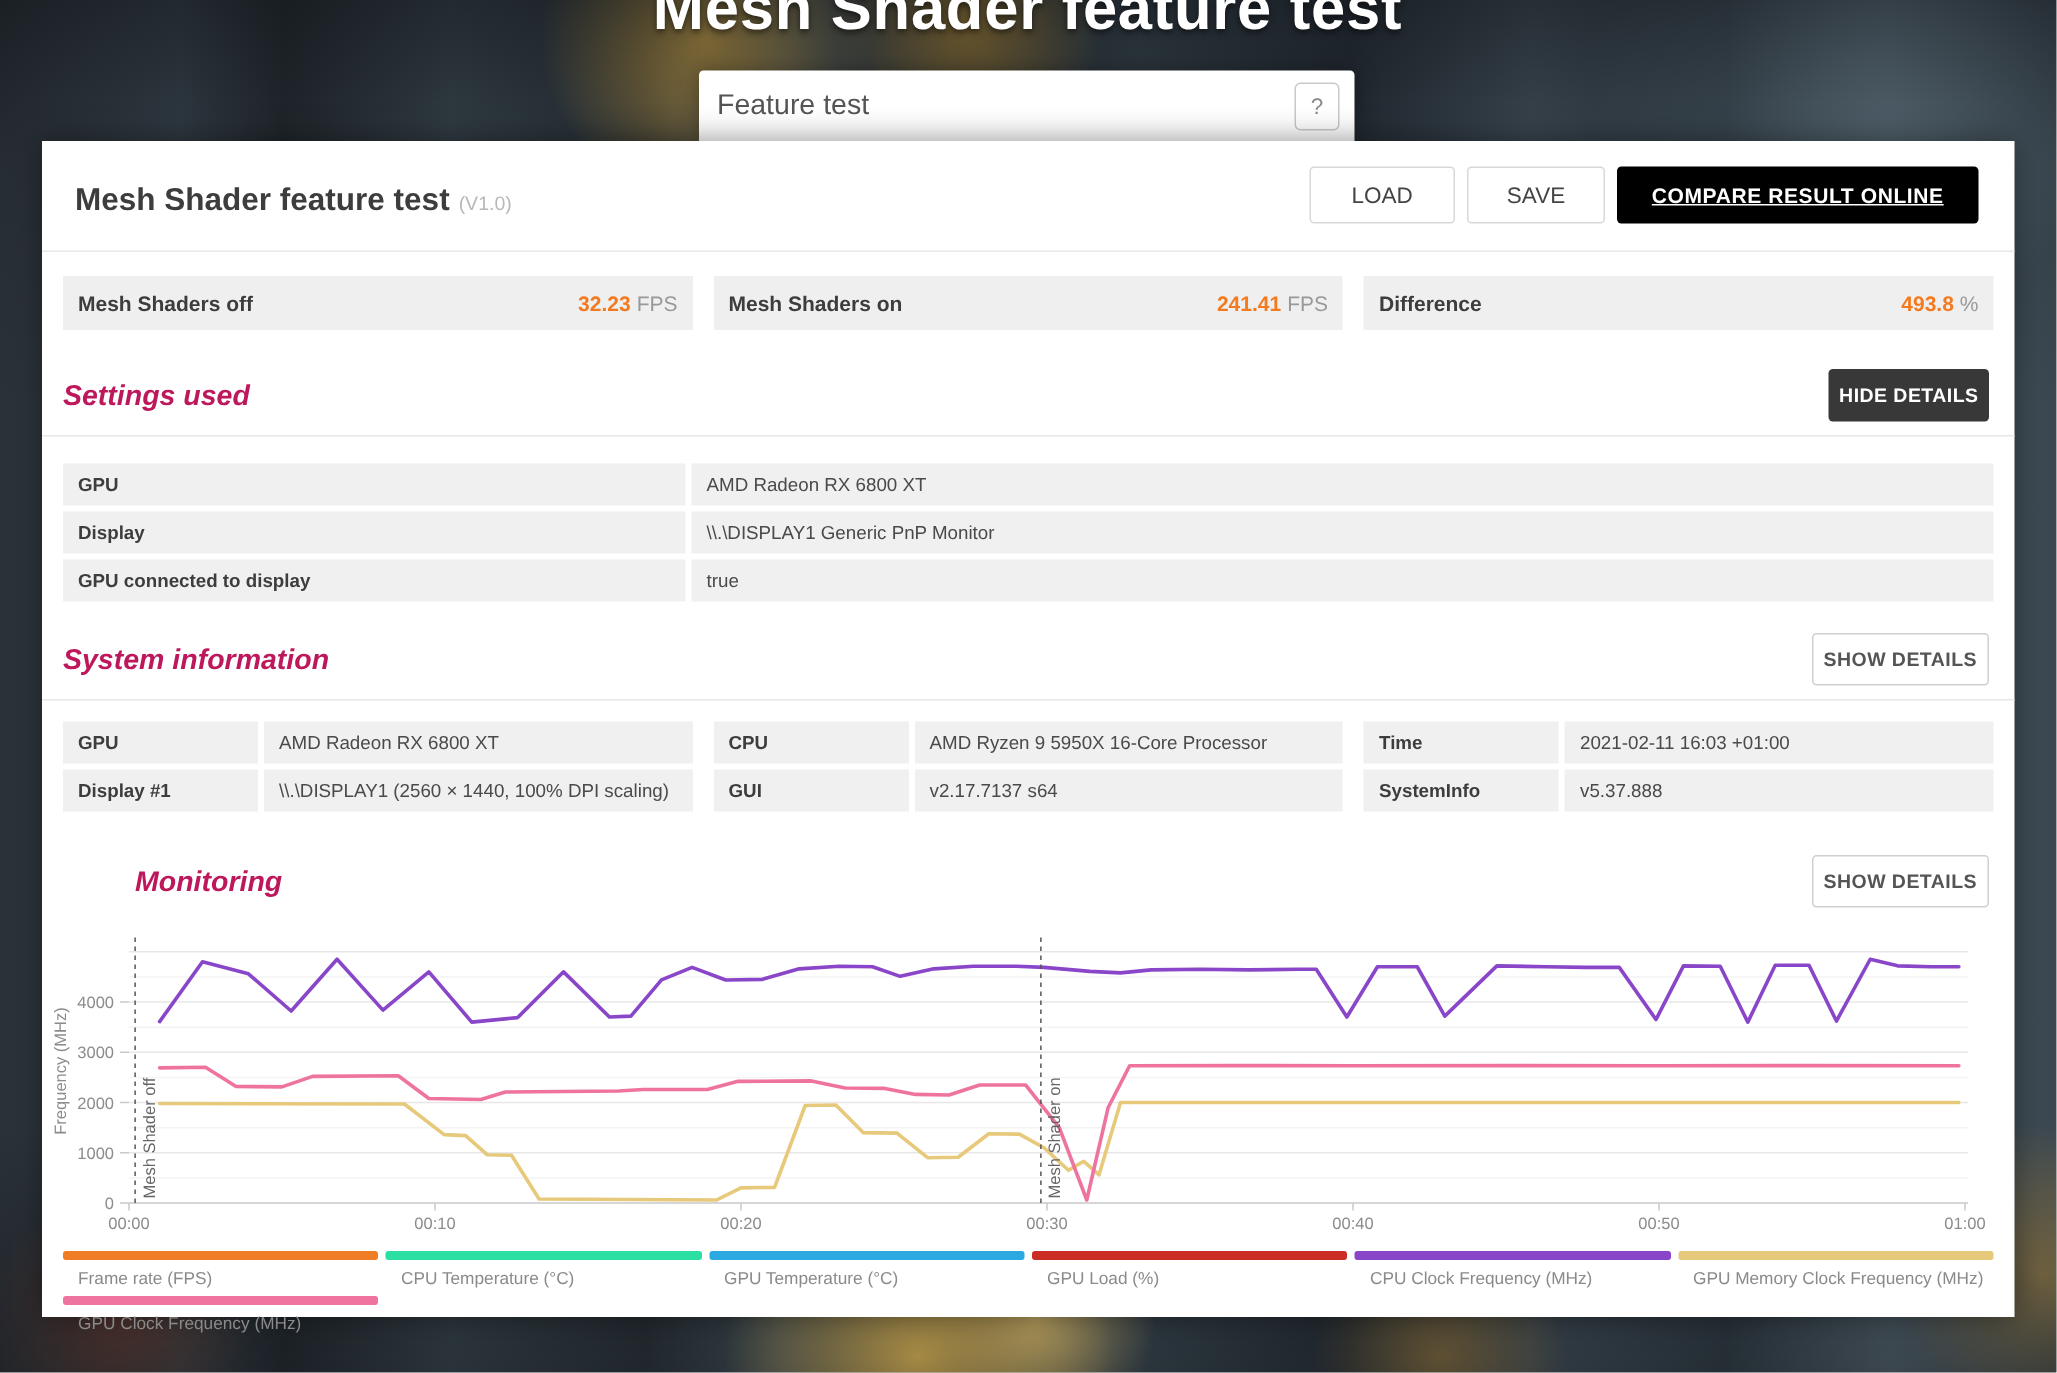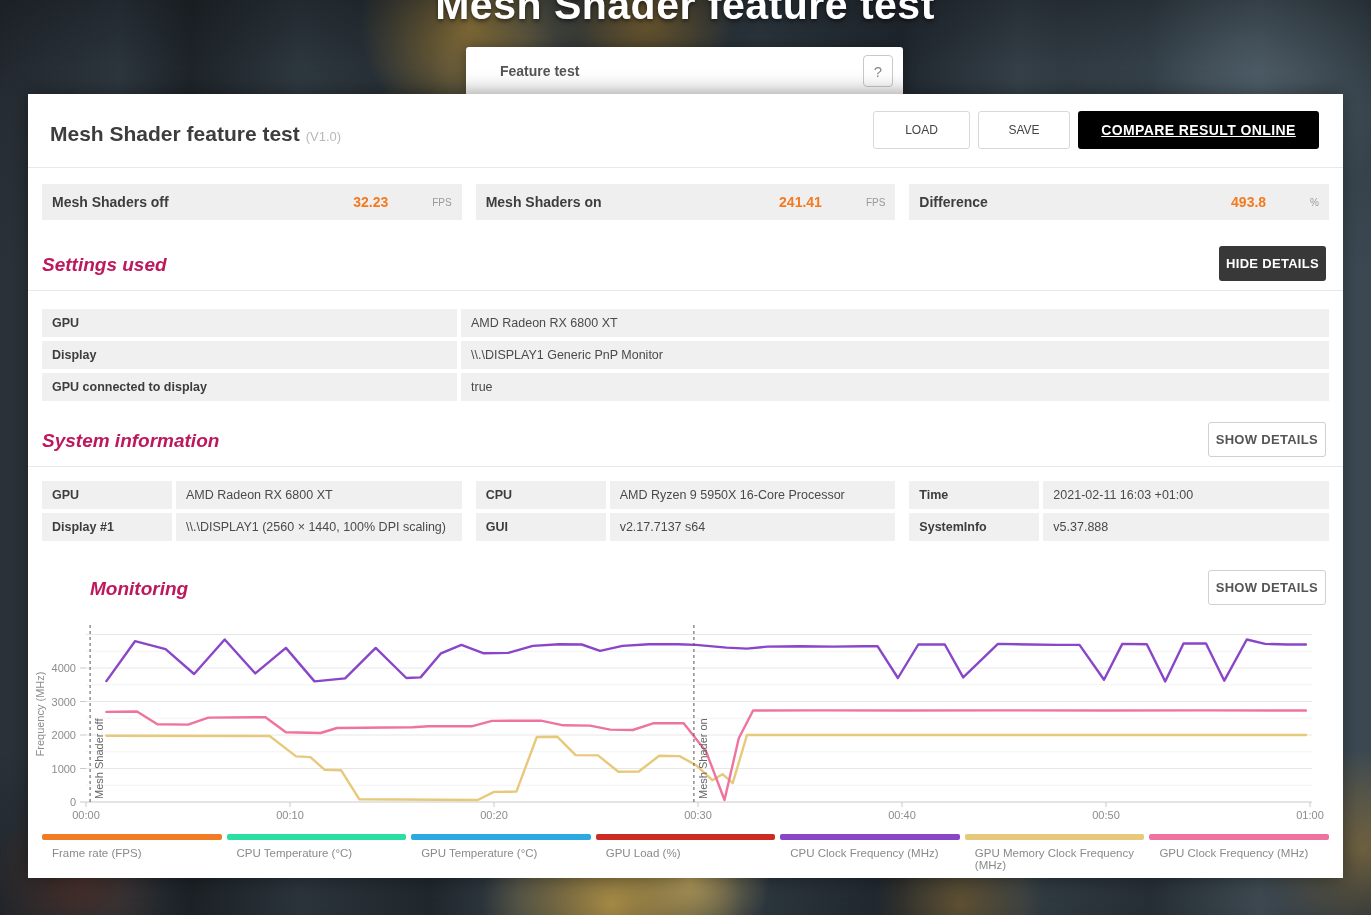--- a/index.html
+++ b/index.html
@@ -25,49 +25,49 @@
     background:linear-gradient(180deg, rgba(15,18,22,.55) 0%, rgba(15,18,22,.15) 12%, rgba(15,18,22,0) 30%, rgba(15,18,22,0) 82%, rgba(10,12,15,.35) 100%); }
 
   .hero { position:absolute; top:-18px; left:685px; transform:translateX(-50%);
     font-size:41px; font-weight:bold; color:#fff; white-space:nowrap;
     text-shadow:0 2px 4px rgba(0,0,0,.55); letter-spacing:.5px; }
 
   
   .selector { position:absolute; left:466px; top:47px; width:437px; height:47px;
     background:#fff; border-radius:3px 3px 0 0; box-shadow:0 0 14px rgba(0,0,0,.35);
     display:flex; align-items:center; }
-  .sel-label { font-size:14px; color:#555; margin-left:34px; flex:1;font-weight:bold; }
+  .sel-label { font-size:19px; color:#555; margin-left:12px; flex:1; }
   .help-btn { position:absolute; right:10px; top:8px; width:30px; height:32px;
     background:#fff; border:1px solid #c9c9c9; border-radius:4px; color:#888;
     font-size:15px; font-family:inherit; }
 
   
   .panel { position:absolute; left:28px; top:94px; width:1315px; height:784px;
     background:#fff; box-shadow:0 0 20px rgba(0,0,0,.45); }
 
   .p-title-row { position:absolute; left:22px; top:28px; display:flex; align-items:baseline; gap:6px; }
   .p-title { font-size:21px; font-weight:bold; color:#3d3d3d; }
   .p-version { font-size:13px; color:#b8b8b8; }
 
-  .btn { position:absolute; top:17px; height:38px; font-family:inherit; font-size:12px;
+  .btn { position:absolute; top:17px; height:38px; font-family:inherit; font-size:15px;
     border-radius:3px; cursor:pointer; }
   .btn.load    { right:373px; width:97px;  background:#fff; border:1px solid #d8d8d8; color:#444; }
   .btn.save    { right:273px; width:92px;  background:#fff; border:1px solid #d8d8d8; color:#444; }
   .btn.compare { right:24px;  width:241px; background:#000000; border:none; color:#fff;
     font-weight:bold; font-size:14px; letter-spacing:.4px;text-decoration:underline; }
 
   .divider { position:absolute; left:0; width:1315px; height:1px; background:#e8e8e8; }
   .d1 { top:73px; } .d2 { top:196px; } .d3 { top:372px; }
 
   .stats { position:absolute; left:14px; top:90px; width:1287px; height:36px;
     display:flex; gap:14px; }
-  .statbox { flex:1; background:#efefef; display:flex; align-items:center; padding:0 10px;gap:40px; }
+  .statbox { flex:1; background:#efefef; display:flex; align-items:center; padding:0 10px; }
   .sb-label { font-size:14px; font-weight:bold; color:#3d3d3d; flex:1; }
   .sb-value { font-size:14px; font-weight:bold; color:#f47a20; }
-  .sb-unit  { font-size:10px; color:#999; margin-left:4px; }
+  .sb-unit  { font-size:14px; color:#999; margin-left:4px; }
 
   .h { position:absolute; left:14px; font-size:19px; font-weight:bold; color:#be185d;font-style:italic; }
   .settings-h { top:160px; } .sys-h { top:336px; } .mon-h { top:484px;margin-left:48px; }
 
   .toggle { position:absolute; right:17px; height:35px; padding:0 7px; font-family:inherit;
     font-size:13px; font-weight:bold; letter-spacing:.3px; border-radius:3px; cursor:pointer; }
   .toggle.dark  { background:#383838; color:#fff; border:none; }
   .toggle.light { background:#fff; color:#555; border:1px solid #d0d0d0; }
   .t-settings { top:152px; } .t-system { top:328px; } .t-mon { top:476px; }
 
@@ -84,21 +84,21 @@
   .sys-cell { display:flex; gap:4px; height:28px; margin-bottom:4px; }
   .sys-cell .c-label { width:130px; background:#f0f0f0; display:flex; align-items:center;
     padding-left:10px; font-size:12.5px; font-weight:bold; color:#3d3d3d; }
   .sys-cell .c-value { flex:1; background:#f0f0f0; display:flex; align-items:center;
     padding-left:10px; font-size:12.5px; color:#4a4a4a; }
 
   #monitor-chart { position:absolute; left:2px; top:524px; }
   #monitor-chart text { font-family:"Liberation Sans", sans-serif; }
 
   .legend { position:absolute; left:14px; top:740px; width:1287px;
-    display:grid; grid-template-columns:repeat(7,1fr); gap:5px; }
+    display:grid; grid-template-columns:repeat(6,1fr); gap:5px; }
   .leg-item { cursor:pointer; }
   .leg-bar { height:6px; border-radius:2px; }
   .leg-label { margin-top:7px; padding-left:10px; font-size:11.5px; color:#8a8a8a; }
 </style>
 </head>
 <body>
 
 <div class="stage">
   <div class="backdrop"></div>
 

